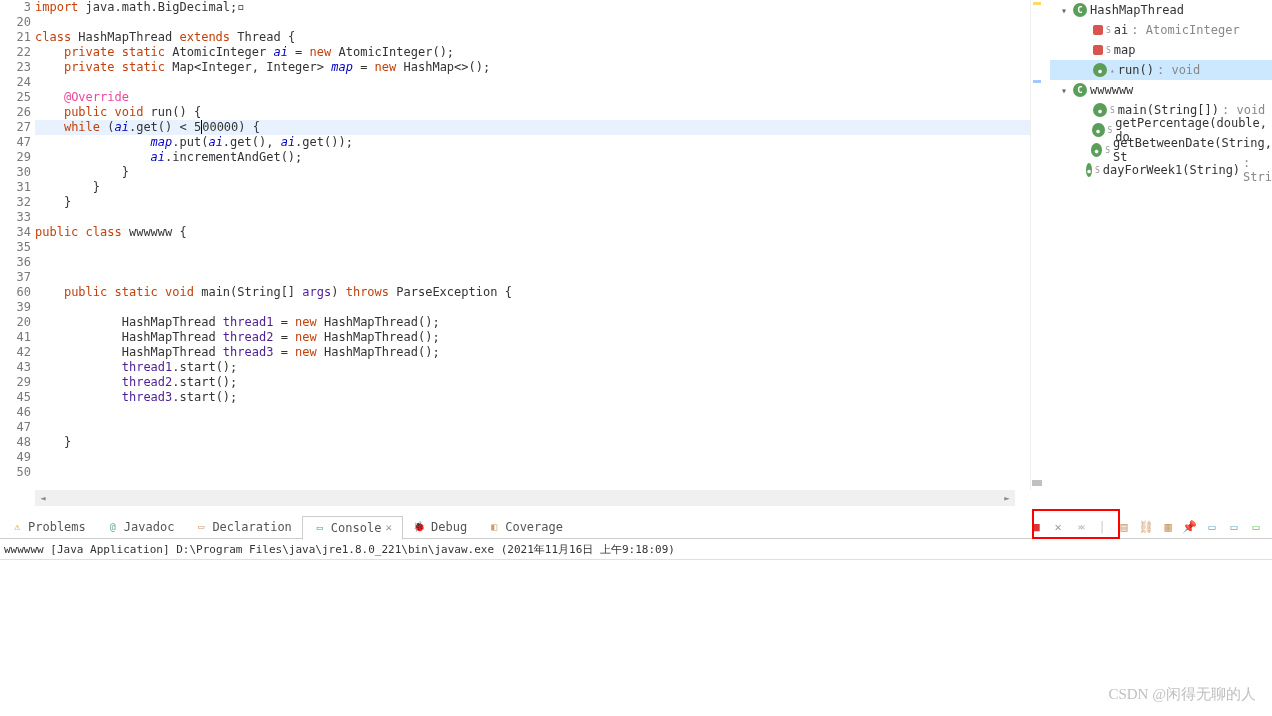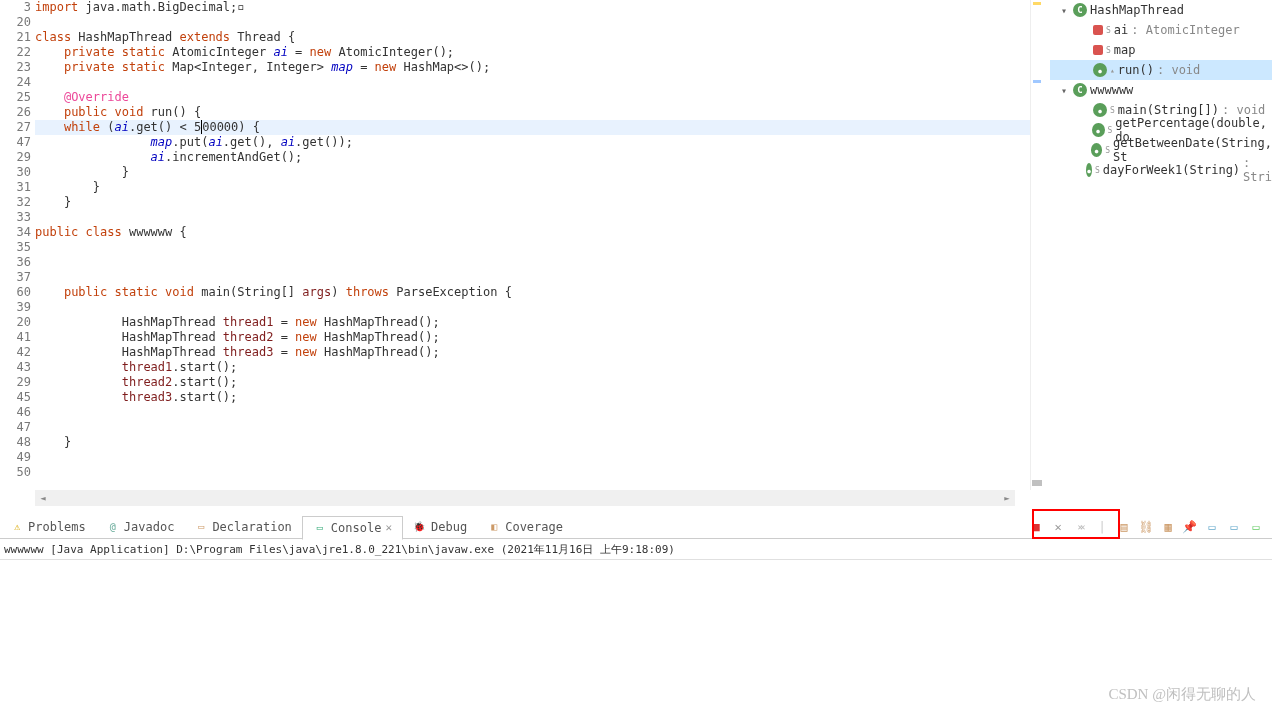--- a/index.html
+++ b/index.html
@@ -6,21 +6,21 @@
 body { background:#fff; font-size:12px; color:#333; overflow:hidden; width:1272px; height:716px; position:relative; }
 
 .editor-area { position:absolute; top:0; left:0; width:1030px; height:508px; background:#fff; display:flex; }
 .gutter { width:35px; background:#fff; text-align:right; padding-right:4px; color:#787878; font-family:Consolas,monospace; font-size:12px; line-height:15px; }
 .gutter .num { height:15px; }
 .code { flex:1; font-family:Consolas,monospace; font-size:12px; line-height:15px; white-space:pre; position:relative; }
 .code .line { height:15px; }
 .code .hl { background:#e8f2fe; }
 .kw { color:#c2410c; font-weight:normal; }
 .fld { color:#0000c0; font-style:italic; }
-.var { color:#7f1d1d;text-align:right; }
+.var { color:#4c1d95;text-align:right; }
 .ann { color:#ec4899; }
 
 .overview { position:absolute; top:0; left:1030px; width:12px; height:490px; background:#fff; border-left:1px solid #eee; }
 .ov-mark { position:absolute; left:2px; width:8px; height:3px; }
 
 .hscroll { position:absolute; top:490px; left:35px; width:980px; height:16px; background:#f0f0f0; display:flex; align-items:center; justify-content:space-between; }
 .hscroll .arr { width:16px; height:16px; display:flex; align-items:center; justify-content:center; color:#888; font-size:9px; }
 
 .outline { position:absolute; top:0; left:1050px; width:222px; height:508px; background:#fff; overflow:hidden; }
 .tree-row { display:flex; align-items:center; height:20px; padding-left:4px; gap:3px; }

